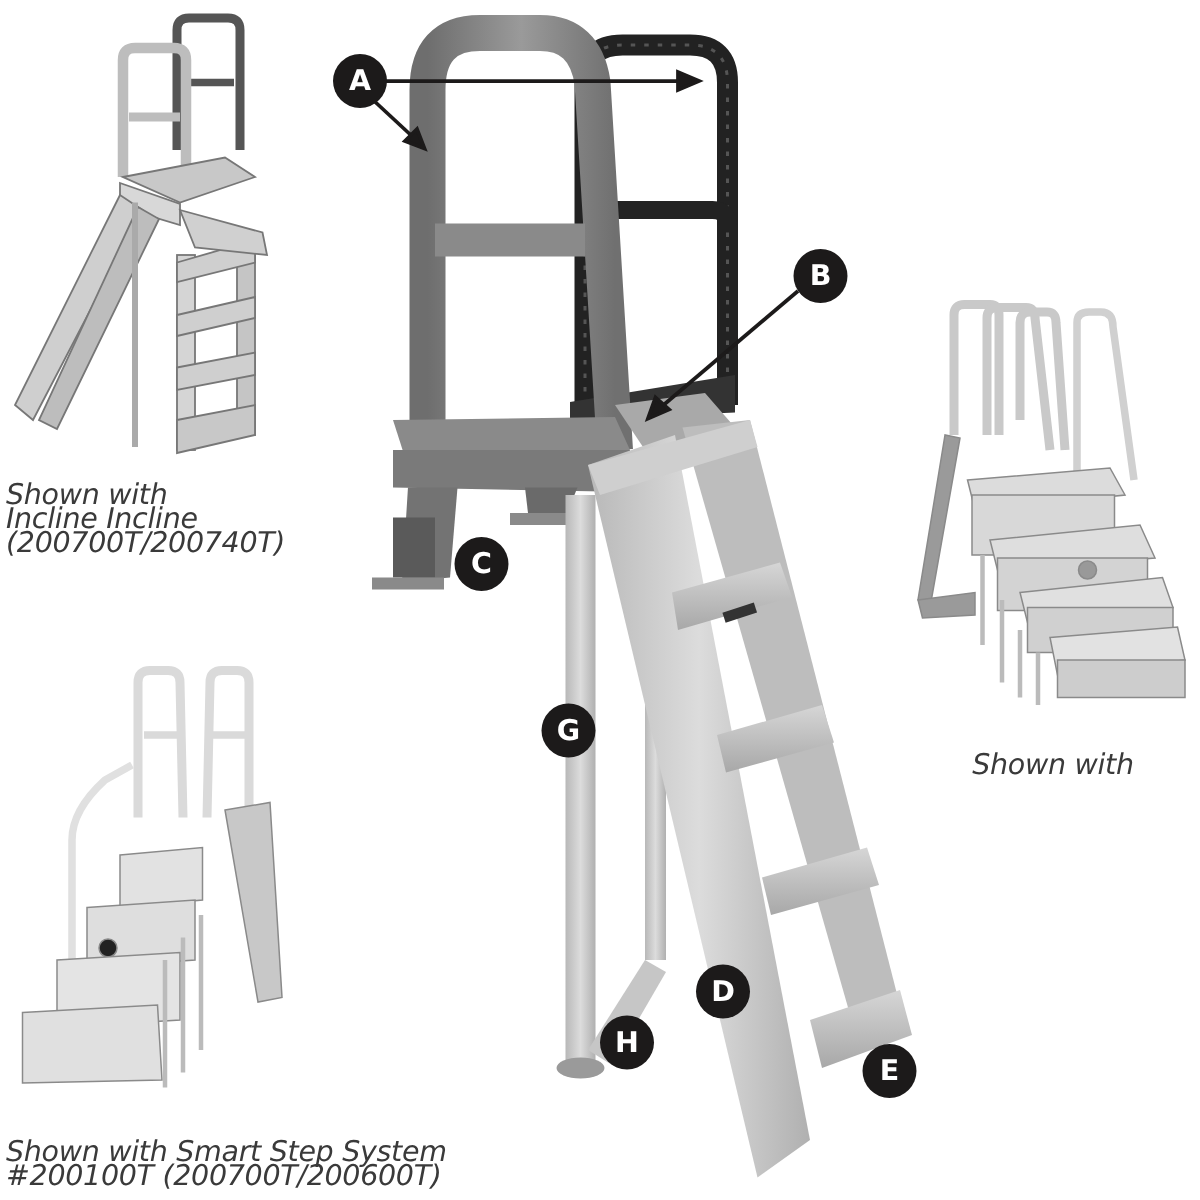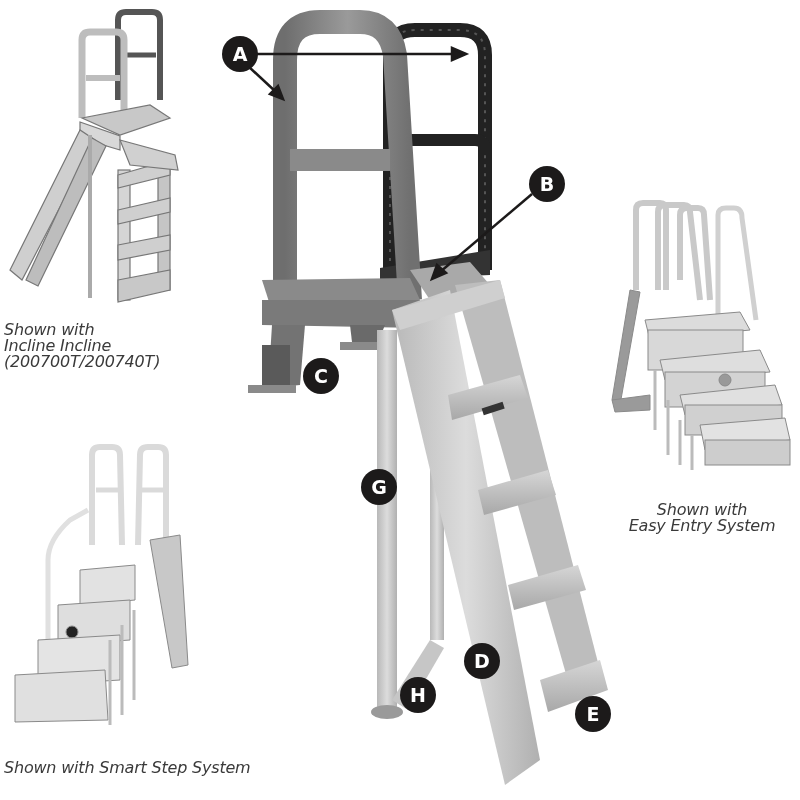--- a/index.html
+++ b/index.html
@@ -1,21 +1,21 @@
 <!DOCTYPE html>
 <html><head>
 <meta charset="utf-8">
 <style>
   html, body { margin: 0; padding: 0; background: #ffffff; }
   body { width: 800px; height: 800px; position: relative; overflow: hidden;
          font-family: "DejaVu Sans", sans-serif; }
   .stage { position: absolute; left: 0; top: 0; width: 800px; height: 800px; }
   svg.art { position: absolute; left: 0; top: 0; width: 800px; height: 800px; }
   .caption { position: absolute; font-style: italic; color: #3a3a3a;
-             font-family: "DejaVu Sans", sans-serif; font-size: 16px; line-height: 16px;
+             font-family: "DejaVu Sans", sans-serif; font-size: 19px; line-height: 16px;
              font-weight: 300; letter-spacing: -0.2px; white-space: nowrap; }
   .caption span { display: block; }
   .cap-left-top { left: 4px; top: 322px; text-align: left; }
   .cap-right { left: 604px; top: 502px; width: 196px; text-align: center; }
   .cap-left-bottom { left: 4px; top: 760px; text-align: left; }
   .callout { position: absolute; width: 36px; height: 36px; border-radius: 50%;
              background: #1c1a1a; color: #ffffff; display: flex; align-items: center;
              justify-content: center; font-family: "DejaVu Sans", sans-serif;
              font-weight: bold; font-size: 19px; box-sizing: border-box; }
 </style>
@@ -155,20 +155,20 @@
   <div class="callout" style="left:575px;top:696px;">E</div>
 
   <div class="caption cap-left-top">
     <span>Shown with</span>
     <span>Incline Incline</span>
     <span>(200700T/200740T)</span>
   </div>
 
   <div class="caption cap-right">
     <span>Shown with</span>
-    <span>Easy Entry System</span>
   </div>
 
   <div class="caption cap-left-bottom">
     <span>Shown with Smart Step System</span>
+    <span>#200100T (200700T/200600T)</span>
   </div>
 
 </div>
 
 </body></html>

